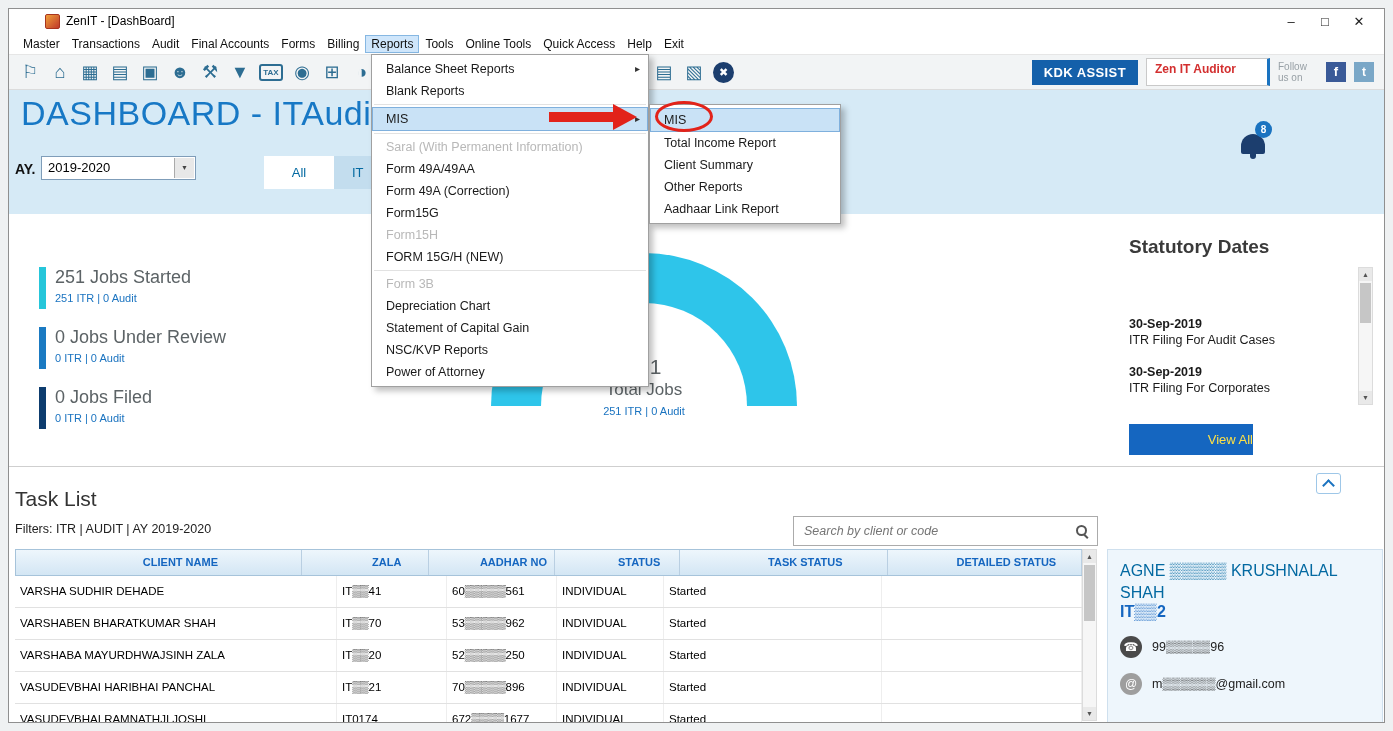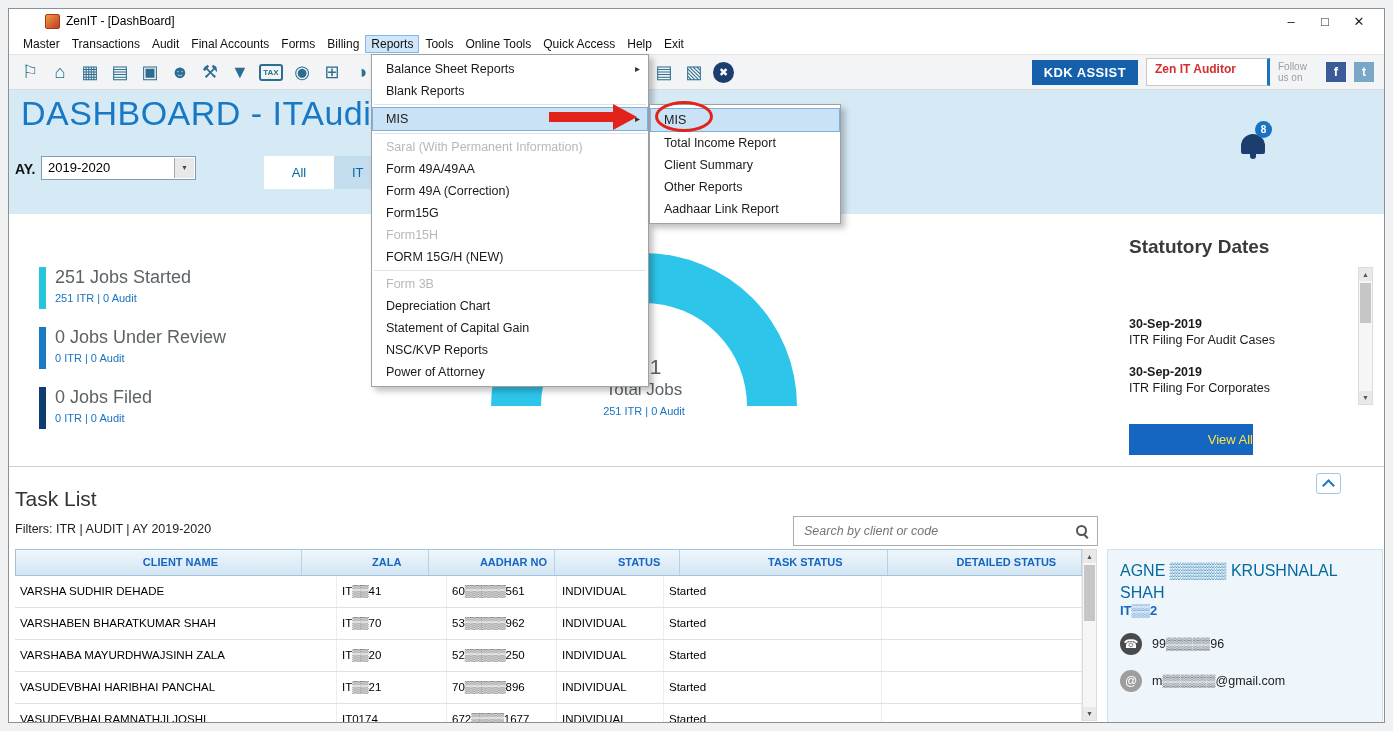--- a/index.html
+++ b/index.html
@@ -93,21 +93,21 @@
   .search-icon::after{content:"";position:absolute;left:10px;top:10px;width:5px;height:2px;background:#555;transform:rotate(45deg);transform-origin:0 0;}
   .tbl{position:absolute;left:6px;top:540px;width:1067px;}
   .tbl-head{display:flex;height:27px;background:linear-gradient(#eef6fc,#d3e6f4);border-top:1px solid #a6c3da;border-bottom:1px solid #a6c3da;border-left:1px solid #a6c3da;box-sizing:border-box;}
   .th{font-size:11px;font-weight:bold;color:#1566c0;text-align:center;line-height:25px;border-right:1px solid #b9cfe2;box-sizing:border-box;margin-left:44px;}
   .tbl-row{display:flex;height:31px;border-bottom:1px solid #e1e1e1;background:#fff;}
   .td{font-size:11.5px;color:#000;line-height:31px;padding-left:5px;border-right:1px solid #eeeeee;box-sizing:border-box;white-space:nowrap;overflow:hidden;}
   .w1{width:322px;}.w2{width:110px;}.w3{width:110px;}.w4{width:107px;}.w5{width:218px;}.w6{width:200px;}
   
   .card{position:absolute;left:1098px;top:540px;width:276px;height:180px;background:#eef6fc;border:1px solid #cfe0ee;box-sizing:border-box;padding:10px 12px;}
   .card-name{font-size:16px;font-weight:normal;color:#0369a1;line-height:1.35;}
-  .card-code{font-size:13px;font-weight:bold;color:#1566c0;}
+  .card-code{font-size:16px;font-weight:bold;color:#1566c0;}
   .card-row{display:flex;align-items:center;gap:10px;margin-top:15px;}
   .circle-icon{width:22px;height:22px;border-radius:50%;background:#4a4a4a;color:#fff;text-align:center;line-height:22px;font-size:12px;flex:0 0 22px;}
   .circle-icon.gray{background:#9e9e9e;}
   .card-text{font-size:12.5px;color:#222;}
   
   .menu{position:absolute;background:#fff;border:1px solid #a0a0a0;box-shadow:4px 4px 6px rgba(0,0,0,.25);z-index:50;padding:3px 0;box-sizing:border-box;}
   .menu-reports{left:362px;top:45px;width:278px;}
   .menu-mis{left:640px;top:95px;width:192px;}
   .menu-item{height:22px;line-height:22px;padding-left:14px;font-size:12.5px;color:#1a1a1a;position:relative;white-space:nowrap;}
   .menu-item .sub-arrow{position:absolute;right:8px;top:0;font-size:10px;color:#333;}

